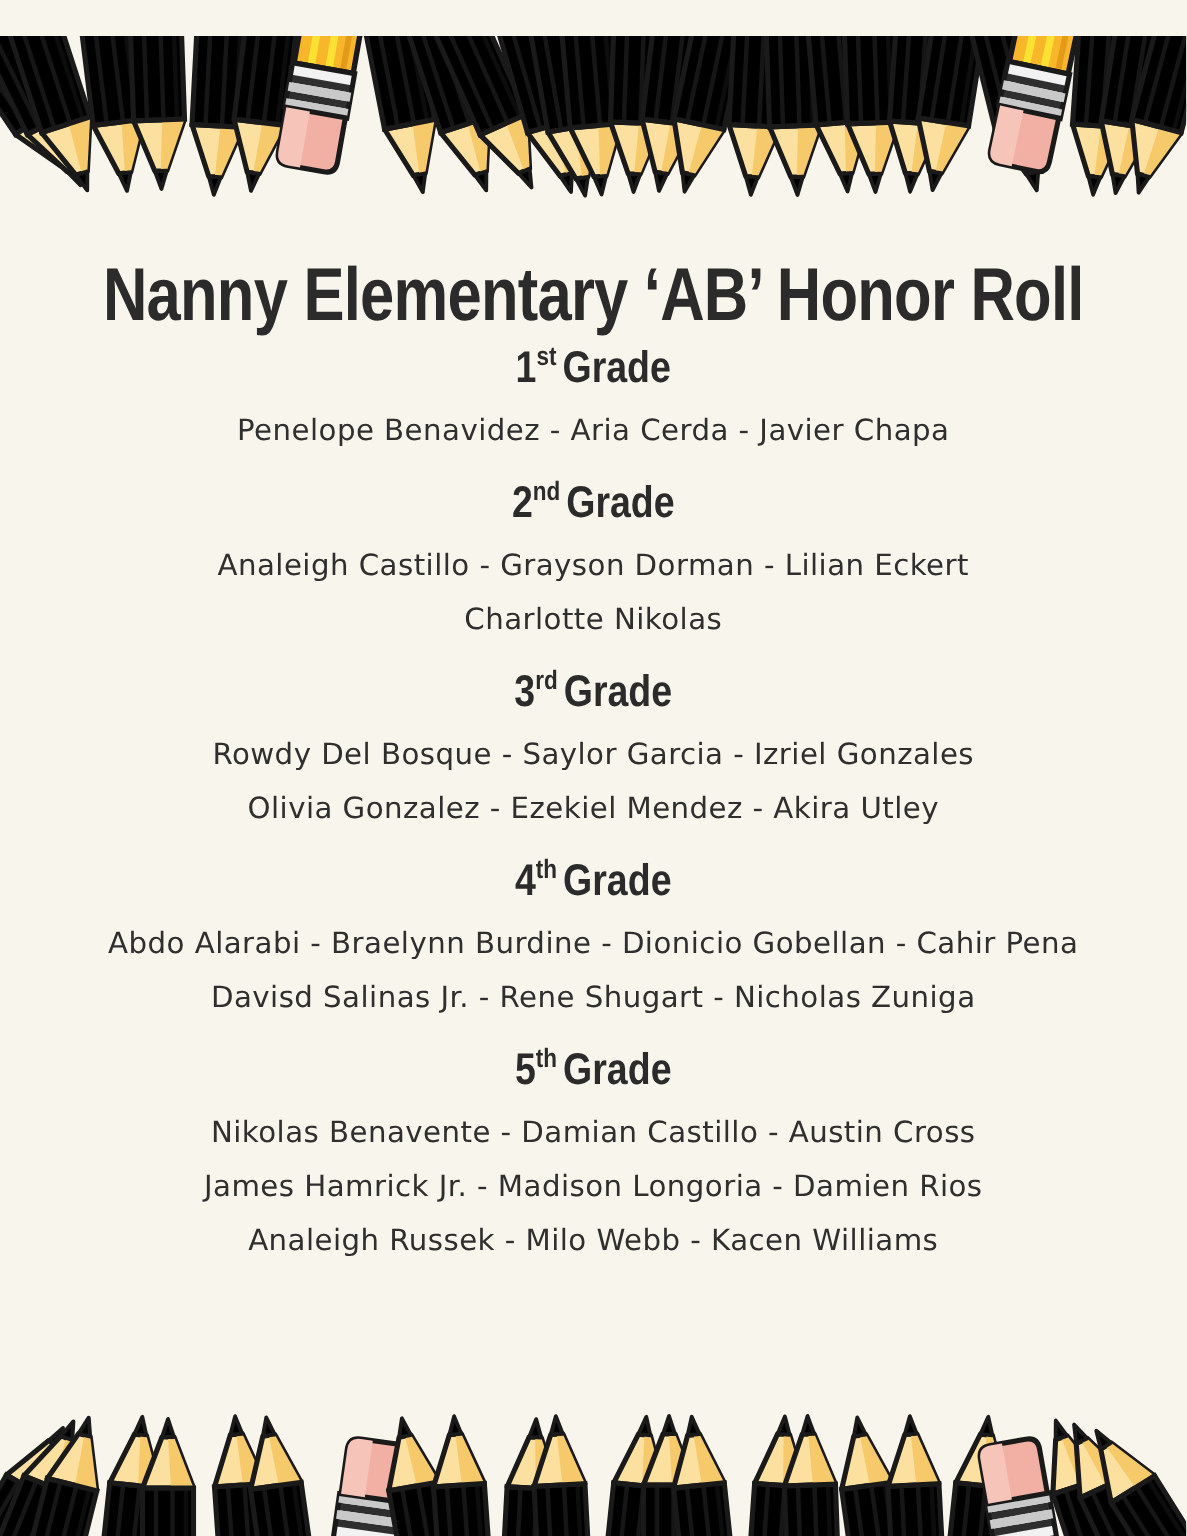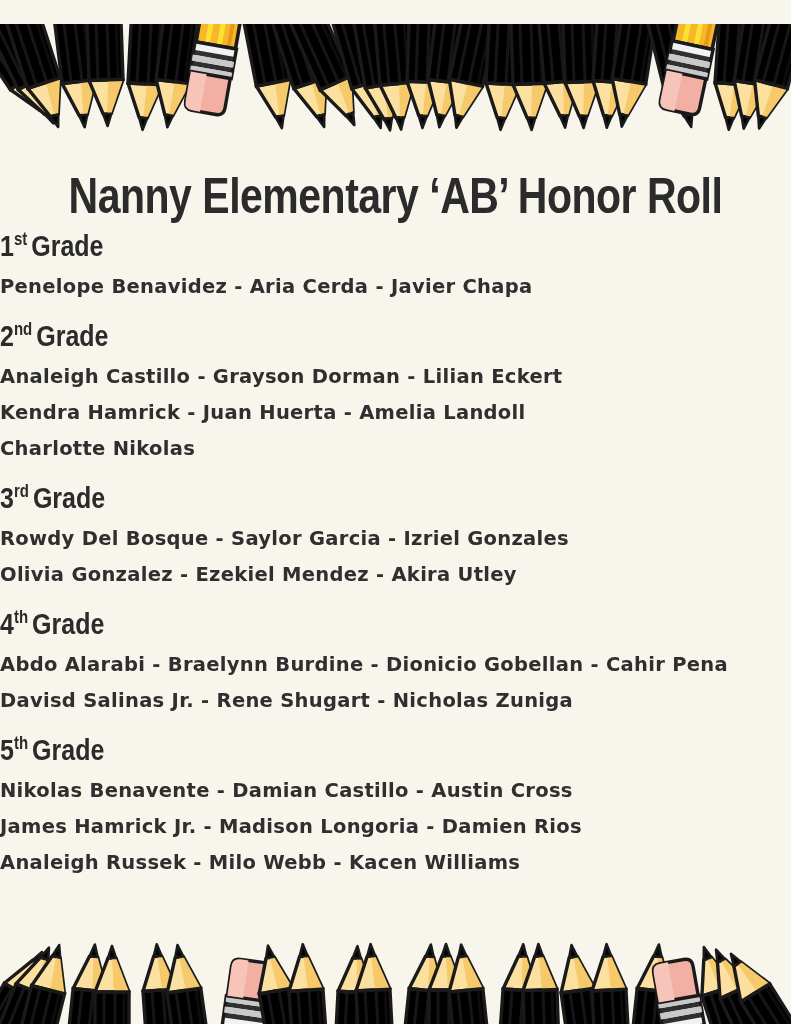--- a/index.html
+++ b/index.html
@@ -27,21 +27,21 @@
     font-size:41px;
     letter-spacing:-0.5px;
     color:#2B2B2B;
     text-align:center;
     margin-top:16px;
     transform:scaleY(1.22) scaleX(1.0);
     transform-origin:center top;
     white-space:nowrap;
   }
 
-  .grade-block{width:791px;text-align:left;}
+  .grade-block{width:791px;text-align:center;}
 
   .grade-heading{
     font-family:"Liberation Sans", sans-serif;
     font-weight:bold;
     font-size:25px;
     color:#2B2B2B;
     margin:0;
     transform:scaleY(1.18);
     transform-origin:center center;
     letter-spacing:0px;
@@ -54,21 +54,21 @@
   }
   .grade-heading .gword{margin-left:4px;}
 
   .name-line{
     font-family:"DejaVu Sans", sans-serif;
     font-size:19.5px;
     color:#2F2F2F;
     line-height:36px;
     letter-spacing:0.3px;
     white-space:nowrap;
-    font-weight:700;
+    font-weight:400;
   }
 
   .spacer-sm{height:9px;}
   .spacer-md{height:16px;}
 </style>
 </head>
 <body>
 
 <div class="page">
 
@@ -233,21 +233,20 @@
         <div class="grade-block">
           <div class="grade-heading"><span>1</span><span class="ord">st</span><span class="gword">Grade</span></div>
           <div class="spacer-sm"></div>
           <div class="name-line">Penelope Benavidez - Aria Cerda - Javier Chapa</div>
           <div class="spacer-md"></div>
         </div>
         <div class="grade-block">
           <div class="grade-heading"><span>2</span><span class="ord">nd</span><span class="gword">Grade</span></div>
           <div class="spacer-sm"></div>
           <div class="name-line">Analeigh Castillo - Grayson Dorman - Lilian Eckert</div>
-          <div class="name-line">Kendra Hamrick - Juan Huerta - Amelia Landoll</div>
           <div class="name-line">Charlotte Nikolas</div>
           <div class="spacer-md"></div>
         </div>
         <div class="grade-block">
           <div class="grade-heading"><span>3</span><span class="ord">rd</span><span class="gword">Grade</span></div>
           <div class="spacer-sm"></div>
           <div class="name-line">Rowdy Del Bosque - Saylor Garcia - Izriel Gonzales</div>
           <div class="name-line">Olivia Gonzalez - Ezekiel Mendez - Akira Utley</div>
           <div class="spacer-md"></div>
         </div>

